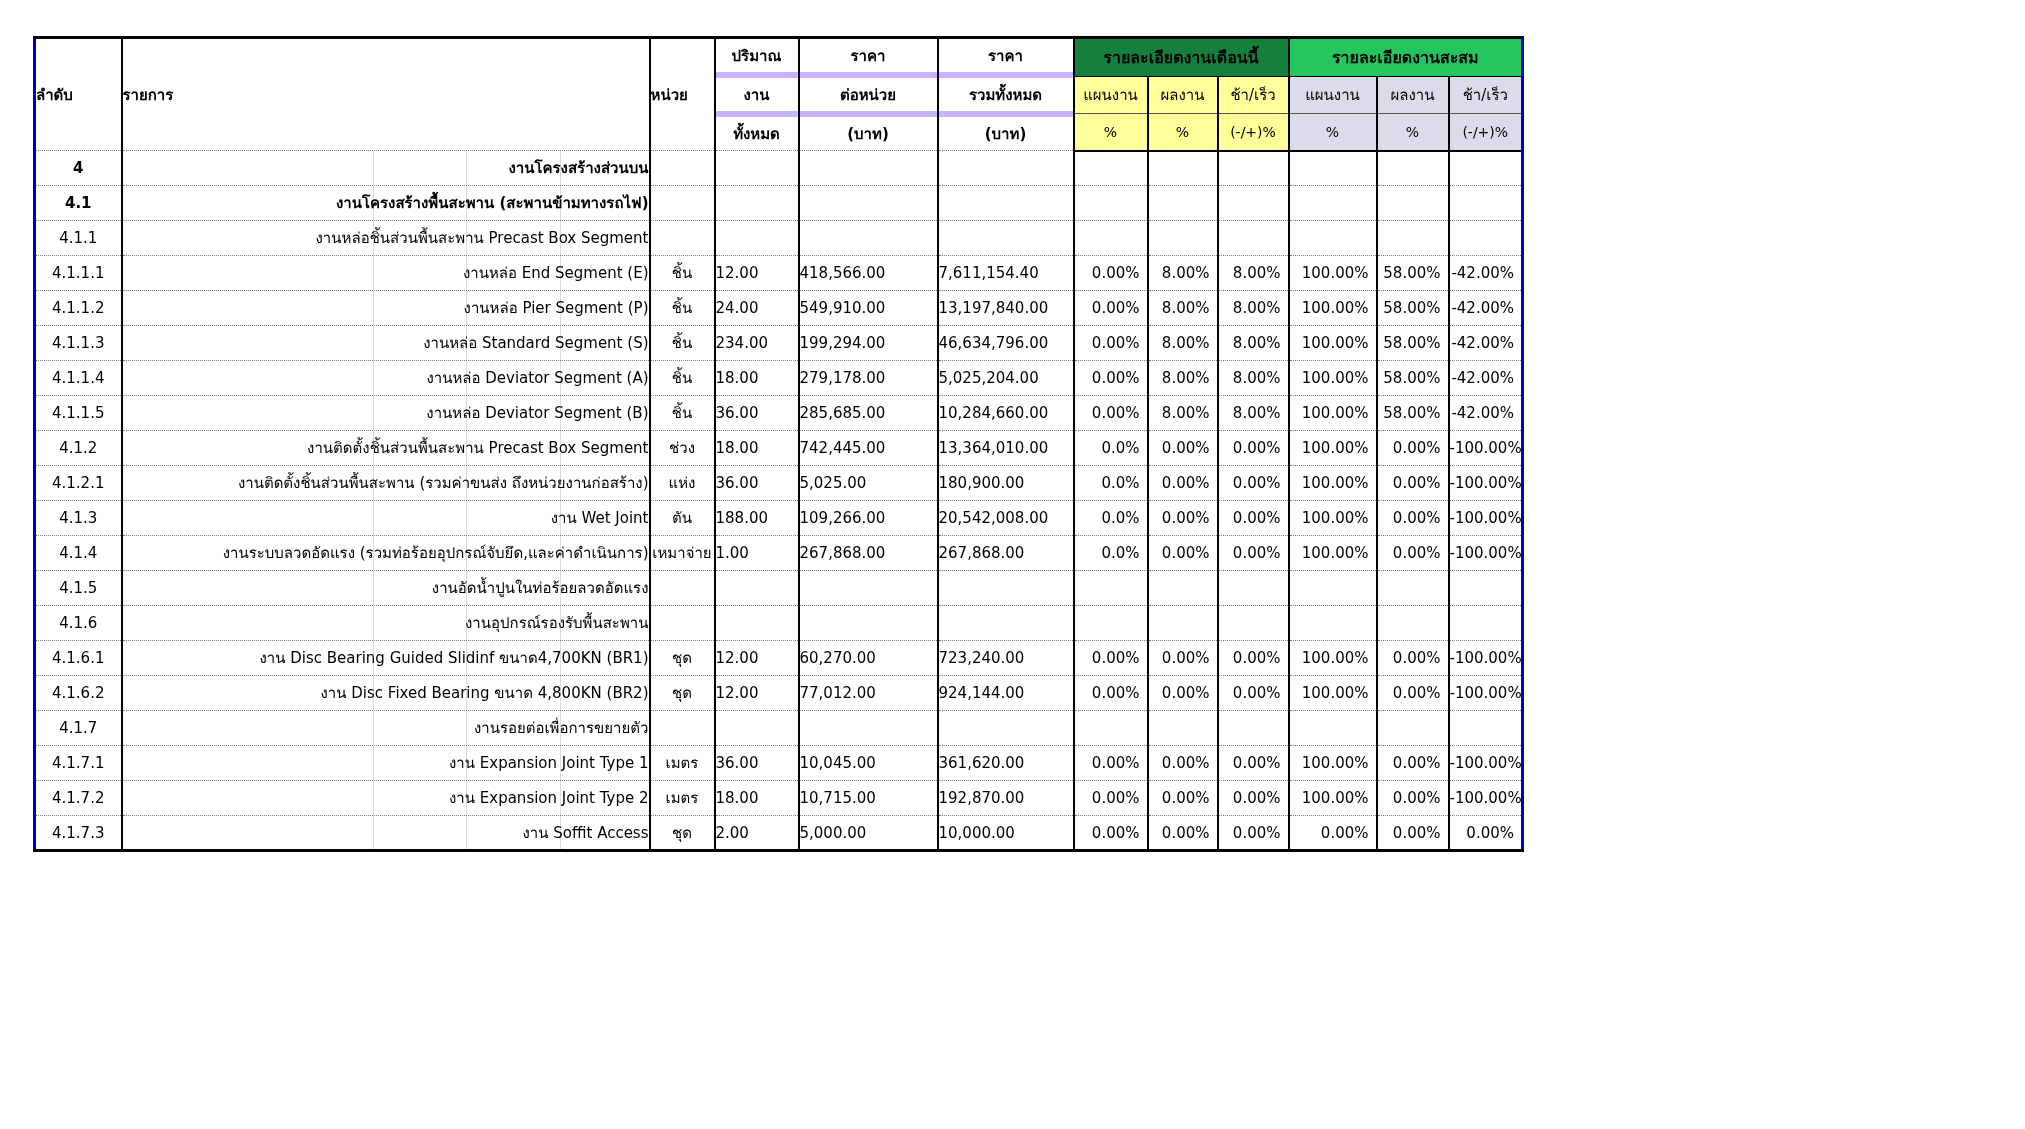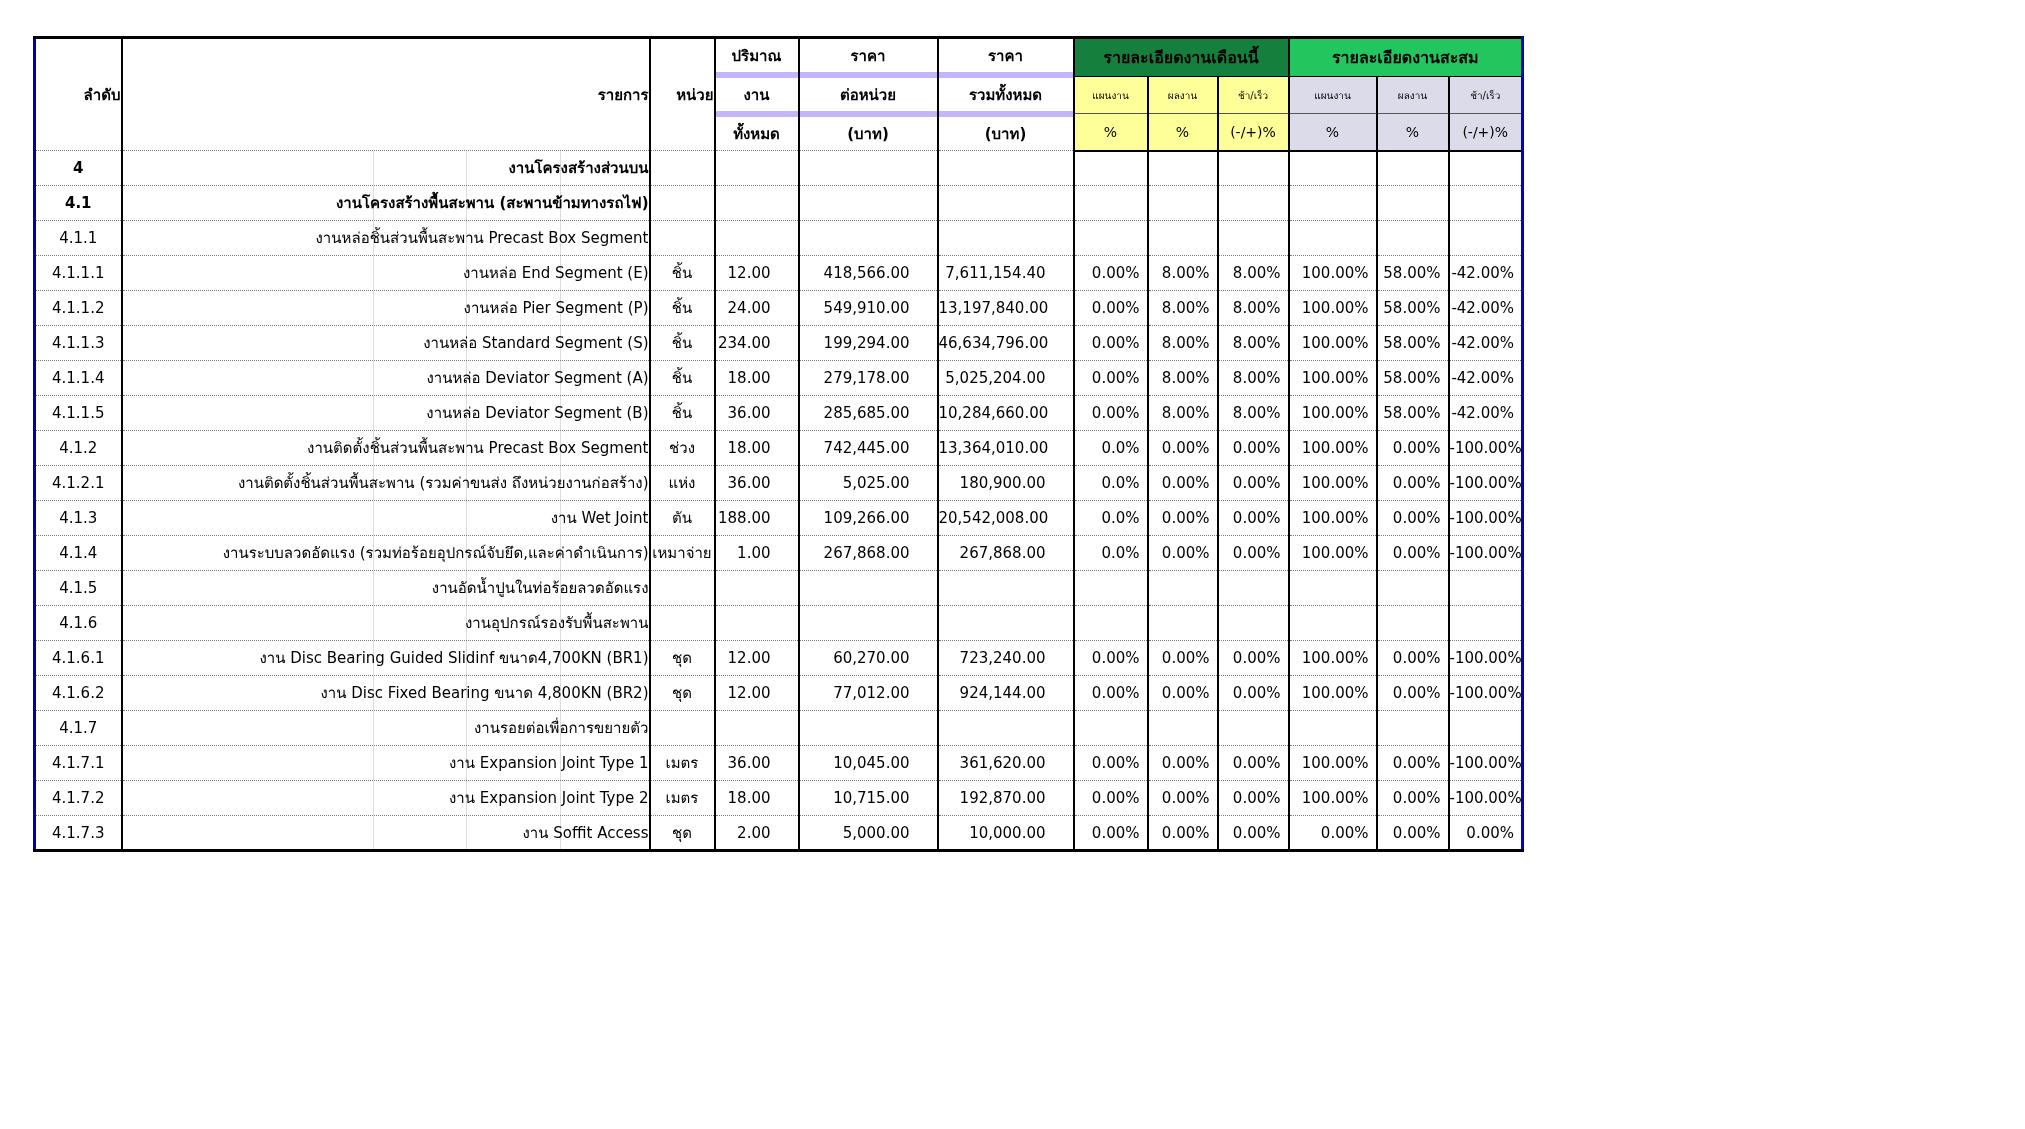--- a/index.html
+++ b/index.html
@@ -11,35 +11,35 @@
   
   .bL{border-left:2px solid #000;}
   
   thead th{font-weight:bold;font-size:15px;}
   .h1 .group{height:34px;border-bottom:1px solid #000;font-size:16px;text-align:center;}
   .yellow{background:#FFFF99;}
   .purple{background:#DBDBEA;}
   .stack{vertical-align:top;}
   .stack div{height:33px;line-height:34px;text-align:center;}
   .stack div + div{border-top:6px solid #c4b5fd;}
-  .h2 th{height:33px;font-weight:normal;font-size:10px;text-align:center;}
+  .h2 th{height:33px;font-weight:normal;font-size:15px;text-align:center;}
   .h3 th{height:32px;font-weight:normal;font-size:14px;text-align:center;border-top:1px solid #555;}
   thead tr.h3 th{border-bottom:2px solid #000;}
-  .hmid{text-align:right;}
+  .hmid{text-align:left;}
   
   tr.data{height:35px;}
   tr.data td{border-top:1px dotted #7a7a7a;font-size:15px;}
   tr.data.bold td{font-weight:bold;}
   td.no{text-align:center;}
   td.item{text-align:right;padding-left:3px;
     background-image:linear-gradient(#DCDCDC,#DCDCDC),linear-gradient(#DCDCDC,#DCDCDC),linear-gradient(#DCDCDC,#DCDCDC);
     background-repeat:no-repeat;background-size:1px 100%;
     background-position:250px 0,343px 0,437px 0;}
   td.unit{text-align:center;font-size:14px;}
-  td.num{text-align:right;padding-right:27px;}
+  td.num{padding-right:2px;}
   td.pct{text-align:right;padding-right:7px;}
 </style>
 </head>
 <body>
 
 <div id="page">
   <table style="border-left-color: rgb(0, 0, 168); border-right-color: rgb(0, 0, 204);">
     <colgroup>
       <col style="width:87px">
         <col style="width:528px">

